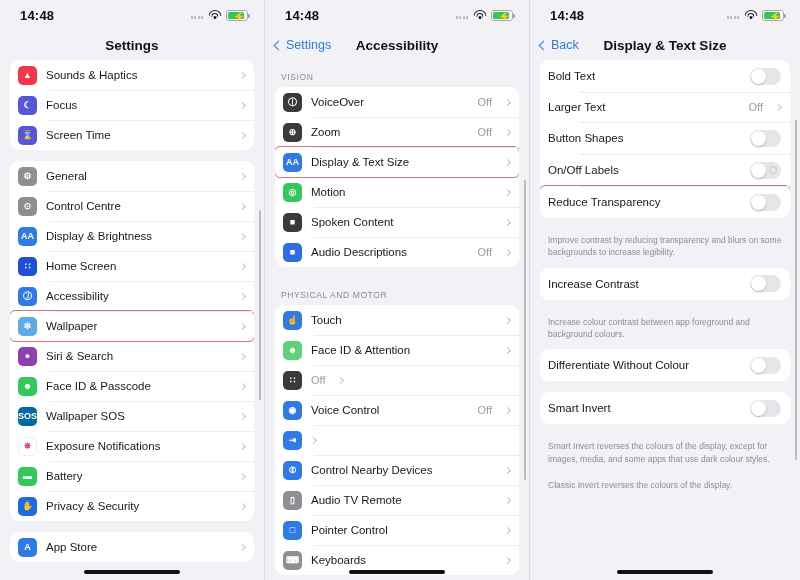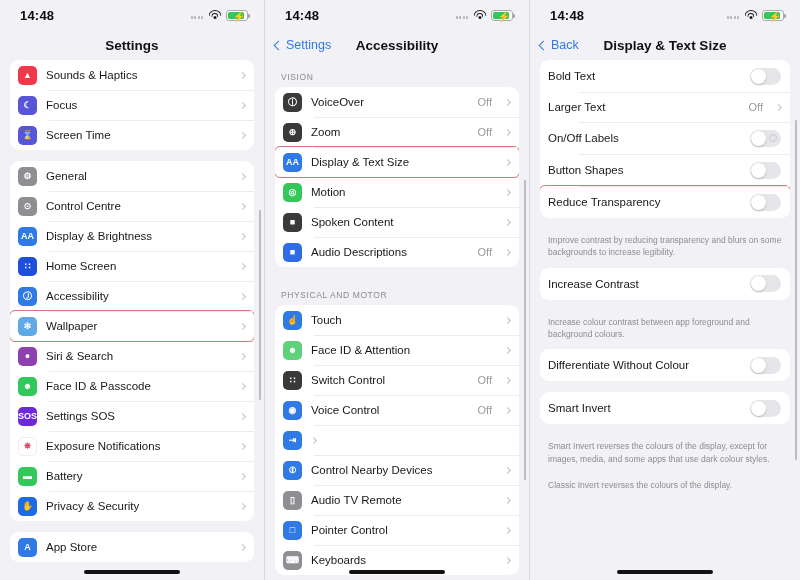--- a/index.html
+++ b/index.html
@@ -215,22 +215,22 @@
             <span class="ico" style="background:#8e3fb0;">●</span>
     <span class="label">Siri &amp; Search</span>
             <span class="chevron"></span>
           </div>
           <div class="row">
             <span class="ico" style="background:#34c759;">☻</span>
     <span class="label">Face ID &amp; Passcode</span>
             <span class="chevron"></span>
           </div>
           <div class="row">
-            <span class="ico" style="background:#6d28d9;">SOS</span>
-    <span class="label">Settings SOS</span>
+            <span class="ico" style="background:#0369a1;">SOS</span>
+    <span class="label">Wallpaper SOS</span>
             <span class="chevron"></span>
           </div>
           <div class="row">
             <span class="ico" style="background:#ffffff;color:#e8456b;border:1px solid #eee;">✵</span>
     <span class="label">Exposure Notifications</span>
             <span class="chevron"></span>
           </div>
           <div class="row">
             <span class="ico" style="background:#34c759;">▬</span>
     <span class="label">Battery</span>
@@ -325,21 +325,20 @@
     <span class="label">Touch</span>
             <span class="chevron"></span>
           </div>
           <div class="row">
             <span class="ico" style="background:#5ed17a;">☻</span>
     <span class="label">Face ID &amp; Attention</span>
             <span class="chevron"></span>
           </div>
           <div class="row">
             <span class="ico" style="background:#3a3a3c;">∷</span>
-    <span class="label">Switch Control</span>
             <span class="value">Off</span>
             <span class="chevron"></span>
           </div>
           <div class="row">
             <span class="ico" style="background:#2f7ae5;">◉</span>
     <span class="label">Voice Control</span>
             <span class="value">Off</span>
             <span class="chevron"></span>
           </div>
           <div class="row">
@@ -406,30 +405,30 @@
             <span class="toggle">
               <i></i>
             </span>
           </div>
           <div class="row">
     <span class="label">Larger Text</span>
             <span class="value">Off</span>
             <span class="chevron"></span>
           </div>
           <div class="row toggle-row">
+    <span class="label">Button Shapes</span>
+            <span class="toggle">
+              <i></i>
+            </span>
+          </div>
+          <div class="row toggle-row">
     <span class="label">On/Off Labels</span>
             <span class="toggle">
               <i></i>
               <span class="onoff"></span>
-            </span>
-          </div>
-          <div class="row toggle-row">
-    <span class="label">Button Shapes</span>
-            <span class="toggle">
-              <i></i>
             </span>
           </div>
           <div class="row toggle-row hl">
     <span class="label">Reduce Transparency</span>
             <span class="toggle">
               <i></i>
             </span>
           </div>
         </div>
         <div class="footnote">Improve contrast by reducing transparency and blurs on some backgrounds to increase legibility.</div>

